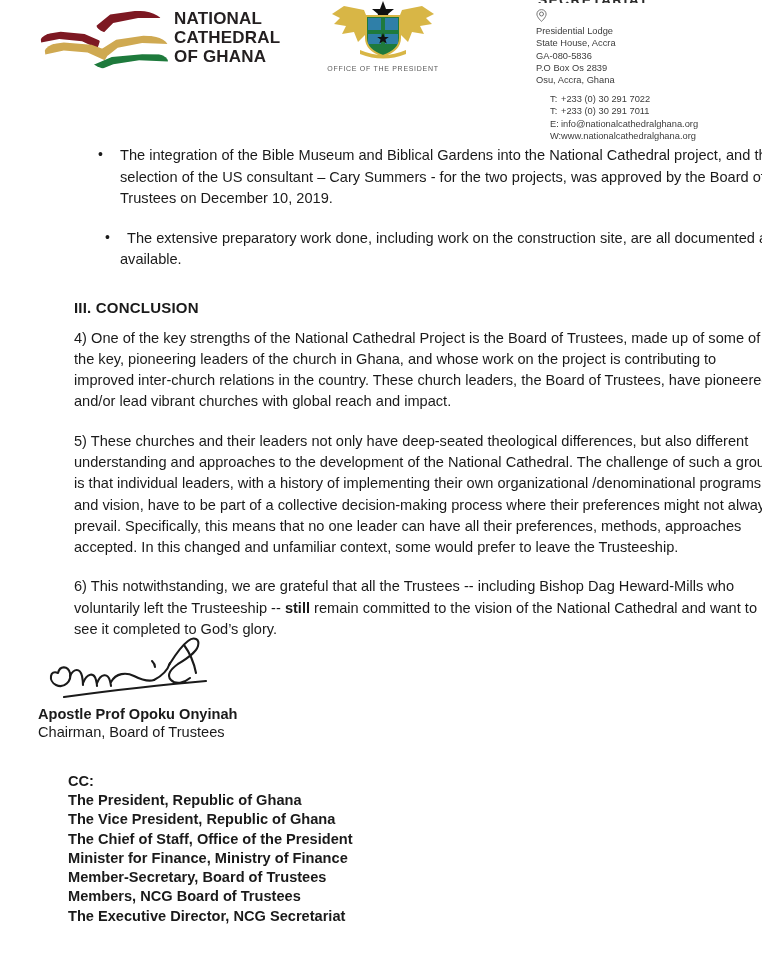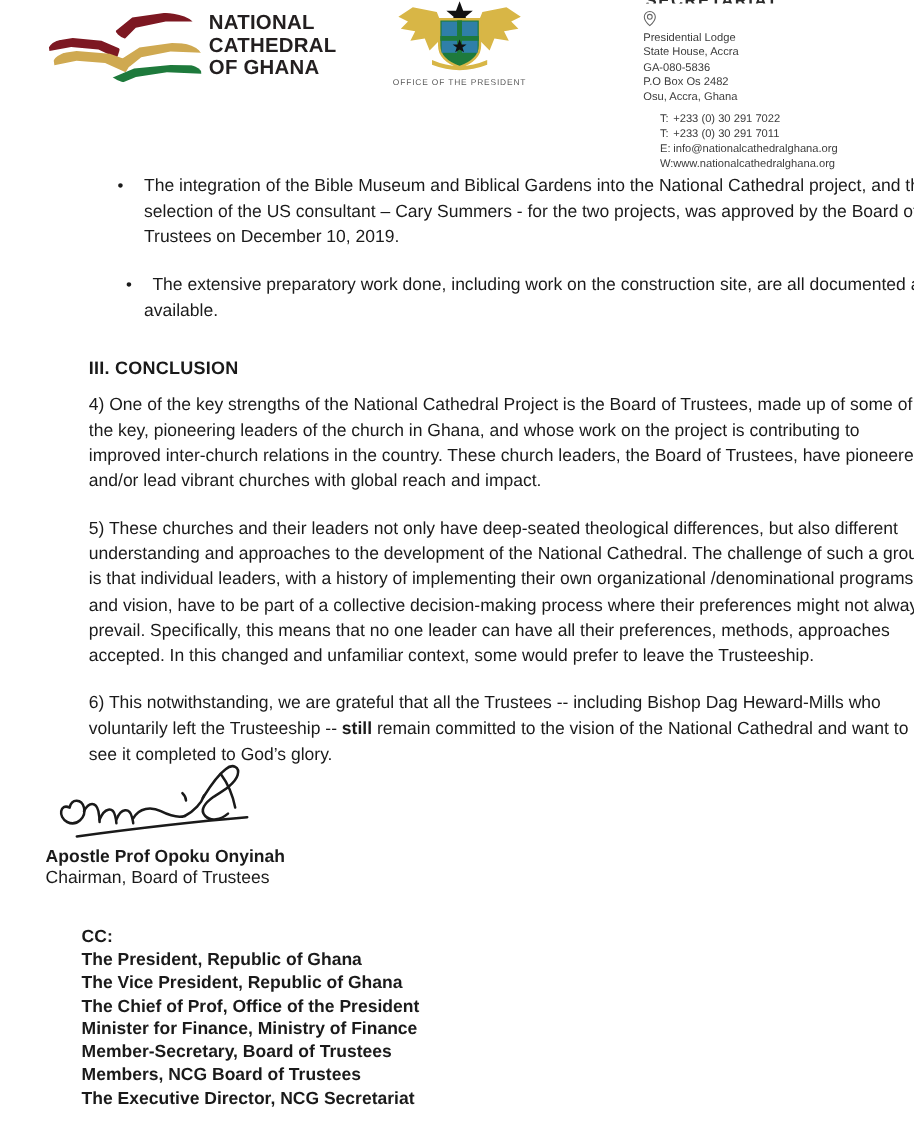--- a/index.html
+++ b/index.html
@@ -277,21 +277,21 @@
       <div class="pin-icon">
         <svg width="11" height="13" viewBox="0 0 11 13">
           <path d="M5.5 0.6 C2.9 0.6 0.9 2.6 0.9 5.1 C0.9 8.3 5.5 12.4 5.5 12.4 C5.5 12.4 10.1 8.3 10.1 5.1 C10.1 2.6 8.1 0.6 5.5 0.6 Z" fill="none" stroke="#666666" stroke-width="0.9"></path>
           <circle cx="5.5" cy="5" r="2" fill="none" stroke="#666666" stroke-width="0.9"></circle>
         </svg>
       </div>
       <div class="addr-lines">
         <div>Presidential Lodge</div>
         <div>State House, Accra</div>
         <div>GA-080-5836</div>
-        <div>P.O Box Os 2482</div>
+        <div>P.O Box Os 2839</div>
         <div>Osu, Accra, Ghana</div>
       </div>
     </div>
 
     <div class="contact-lines">
       <div class="cl">
         <span class="cl-label">T:</span><span>+233 (0) 30 291 7022</span>
       </div>
       <div class="cl">
         <span class="cl-label">T:</span><span>+233 (0) 30 291 7011</span>
@@ -341,19 +341,19 @@
   </div>
   <div class="sig-name">Apostle Prof Opoku Onyinah</div>
   <div class="sig-title">Chairman, Board of Trustees</div>
 </div>
 
 <div class="cc-area">
   <div class="cc-label">CC:</div>
   <ul class="cc-list">
     <li class="cc-item">The President, Republic of Ghana</li>
     <li class="cc-item">The Vice President, Republic of Ghana</li>
-    <li class="cc-item">The Chief of Prof, Office of the President</li>
+    <li class="cc-item">The Chief of Staff, Office of the President</li>
     <li class="cc-item">Minister for Finance, Ministry of Finance</li>
     <li class="cc-item">Member-Secretary, Board of Trustees</li>
     <li class="cc-item">Members, NCG Board of Trustees</li>
     <li class="cc-item">The Executive Director, NCG Secretariat</li>
   </ul>
 </div>
 
 </body></html>

